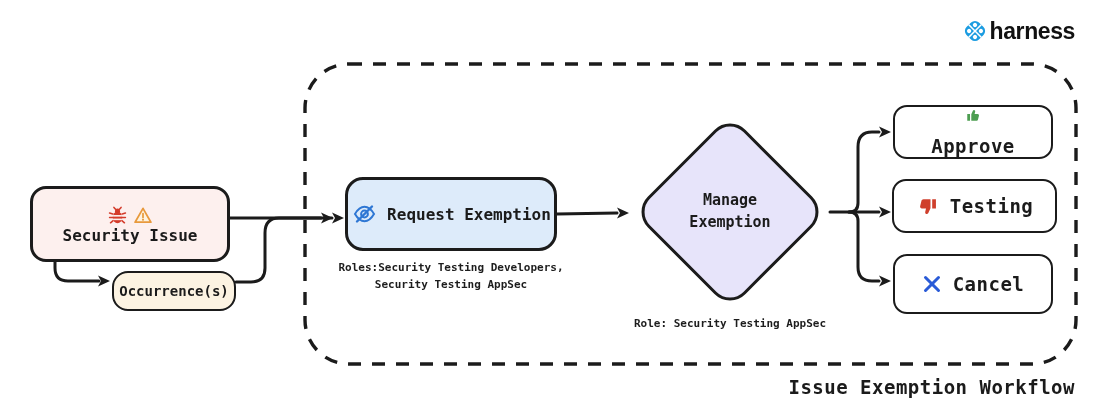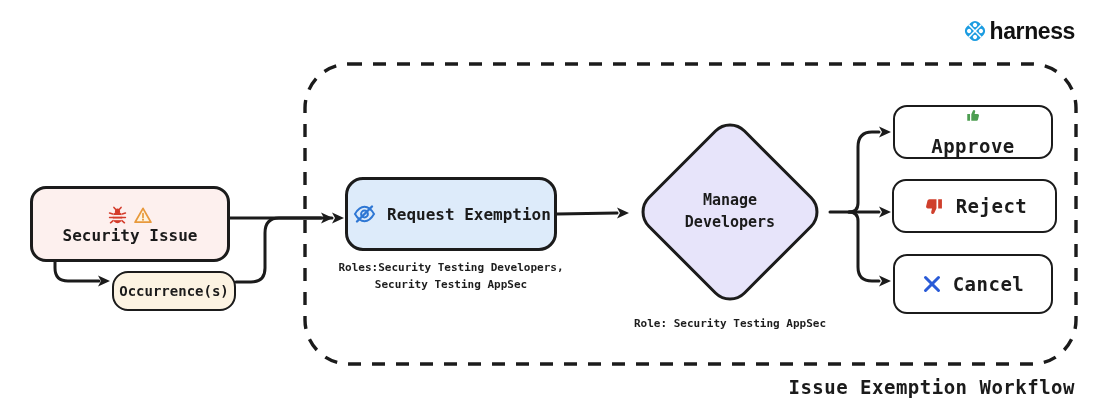--- a/index.html
+++ b/index.html
@@ -142,38 +142,38 @@
       <line x1="4.5" y1="19.5" x2="19.5" y2="4.5" stroke="#2e77d4" stroke-width="2.4" stroke-linecap="round"></line>
     </svg>
     <span class="lbl">Request Exemption</span>
   </div>
 
   <div class="caption roles-caption">Roles:Security Testing Developers,
 Security Testing AppSec</div>
 
   <div class="diamond"></div>
   <div class="diamond-label">Manage
-Developers</div>
+Exemption</div>
 
   <div class="caption role-caption">Role: Security Testing AppSec</div>
 
   <div class="node action approve">
     <svg width="23" height="23" viewBox="0 0 24 24">
       <path fill="#4d9e51" d="M3.2 10h3.9v9.5H3.2z M8.9 19.5h7.3c1.05 0 1.95-.75 2.15-1.78l1.35-5.5c.28-1.2-.62-2.35-1.85-2.35h-4.3l.85-3.5c.27-1.1-.56-2.15-1.68-2.15-.58 0-1.12.3-1.43.8L8.9 10.3z"></path>
     </svg>
     <span class="lbl">Approve</span>
   </div>
 
   <div class="node action reject">
     <svg width="23" height="23" viewBox="0 0 24 24">
       <g transform="rotate(180 12 12)">
         <path fill="#cf3f2c" d="M3.2 10h3.9v9.5H3.2z M8.9 19.5h7.3c1.05 0 1.95-.75 2.15-1.78l1.35-5.5c.28-1.2-.62-2.35-1.85-2.35h-4.3l.85-3.5c.27-1.1-.56-2.15-1.68-2.15-.58 0-1.12.3-1.43.8L8.9 10.3z"></path>
       </g>
     </svg>
-    <span class="lbl">Reject</span>
+    <span class="lbl">Testing</span>
   </div>
 
   <div class="node action cancel">
     <svg width="20" height="20" viewBox="0 0 20 20">
       <g stroke="#2a5bd7" stroke-width="3" stroke-linecap="round">
         <line x1="3.5" y1="3.5" x2="16.5" y2="16.5"></line>
         <line x1="16.5" y1="3.5" x2="3.5" y2="16.5"></line>
       </g>
     </svg>
     <span class="lbl">Cancel</span>

